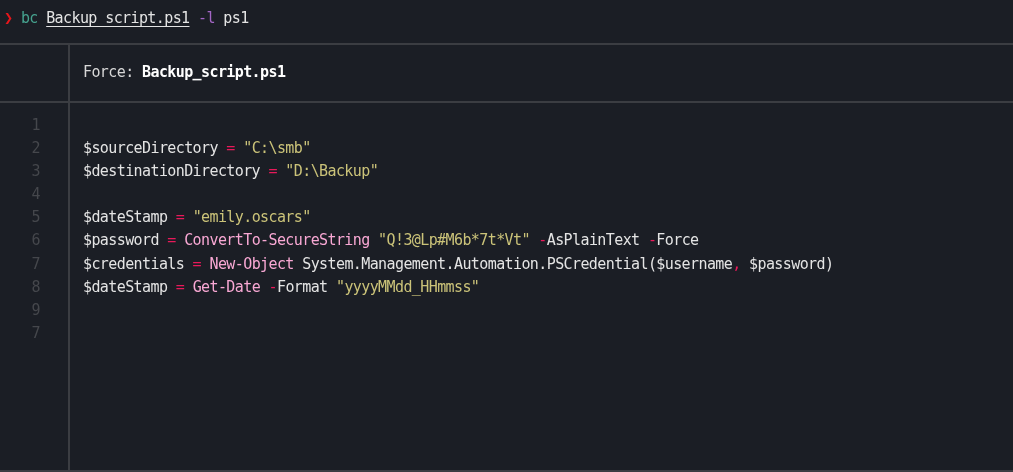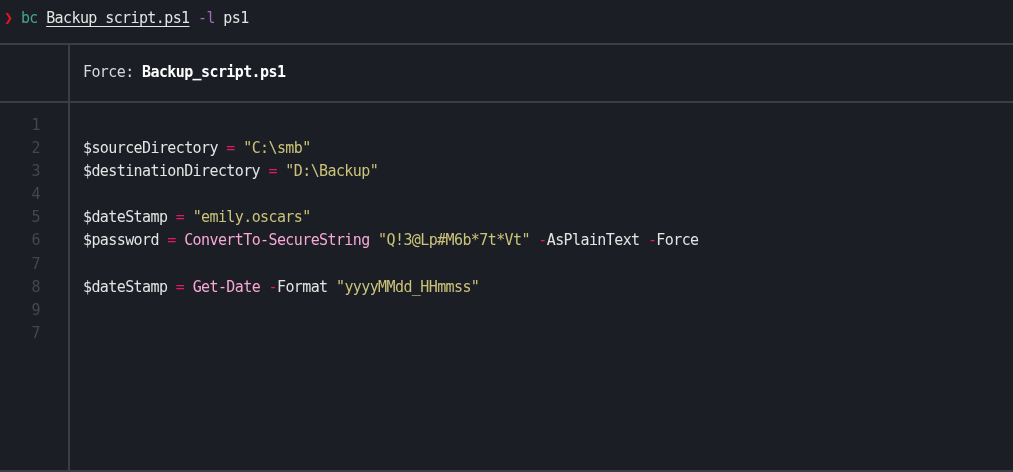--- a/index.html
+++ b/index.html
@@ -93,19 +93,19 @@
 <div class="hr" style="top:101px;"></div>
 <div class="vr" style="top:103px;height:367px;"></div>
 
 <div class="code" id="code">
     <div class="row"><span class="ln">1</span><span class="src"></span></div>
     <div class="row"><span class="ln">2</span><span class="src"><span class="v">$sourceDirectory </span><span class="op">=</span><span class="v"> </span><span class="str">"C:\smb"</span></span></div>
     <div class="row"><span class="ln">3</span><span class="src"><span class="v">$destinationDirectory </span><span class="op">=</span><span class="v"> </span><span class="str">"D:\Backup"</span></span></div>
     <div class="row"><span class="ln">4</span><span class="src"></span></div>
     <div class="row"><span class="ln">5</span><span class="src"><span class="v">$dateStamp </span><span class="op">=</span><span class="v"> </span><span class="str">"emily.oscars"</span></span></div>
     <div class="row"><span class="ln">6</span><span class="src"><span class="v">$password </span><span class="op">=</span><span class="v"> </span><span class="fn">ConvertTo-SecureString</span><span class="v"> </span><span class="str">"Q!3@Lp#M6b*7t*Vt"</span><span class="v"> </span><span class="op">-</span><span class="v">AsPlainText </span><span class="op">-</span><span class="v">Force</span></span></div>
-    <div class="row"><span class="ln">7</span></div>
+    <div class="row"><span class="ln">7</span><span class="src"><span class="v">$credentials </span><span class="op">=</span><span class="v"> </span><span class="fn">New-Object</span><span class="v"> System.Management.Automation.PSCredential($username</span><span class="op">,</span><span class="v"> $password)</span></span></div>
     <div class="row"><span class="ln">8</span><span class="src"><span class="v">$dateStamp </span><span class="op">=</span><span class="v"> </span><span class="fn">Get-Date</span><span class="v"> </span><span class="op">-</span><span class="v">Format </span><span class="str">"yyyyMMdd_HHmmss"</span></span></div>
     <div class="row"><span class="ln">9</span></div>
     <div class="row"><span class="ln">7</span></div>
   </div>
 
 <div class="hr" style="top:470px;"></div>
 
 </body></html>

